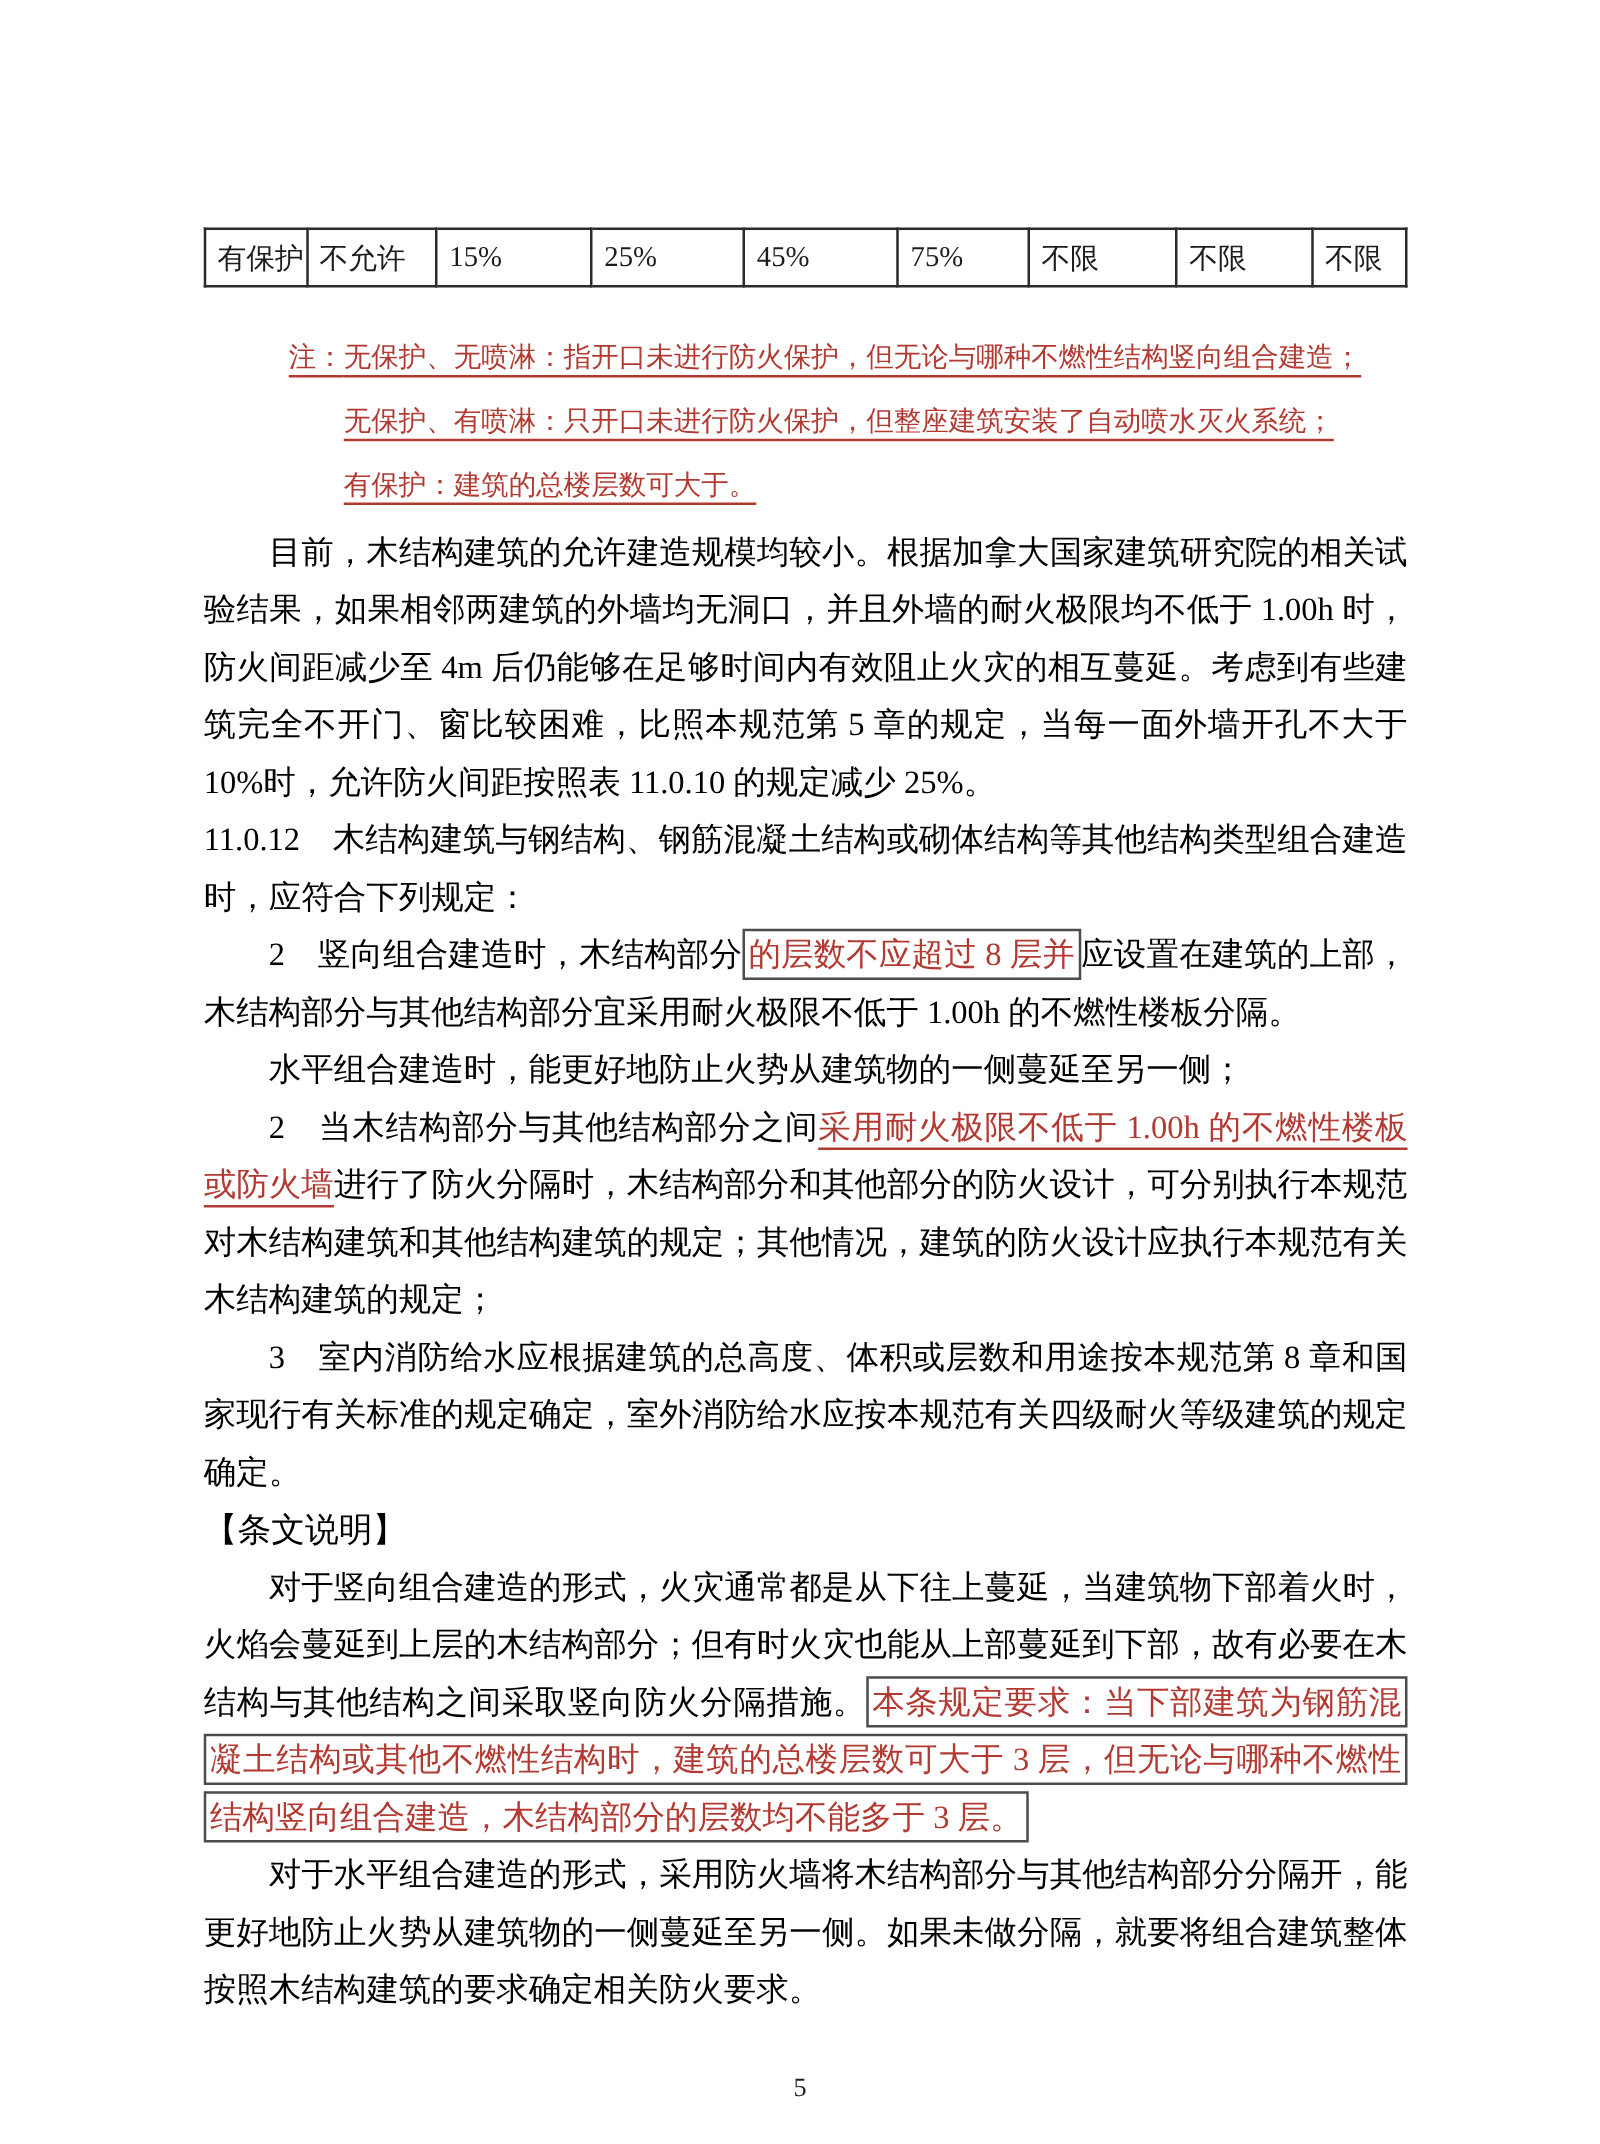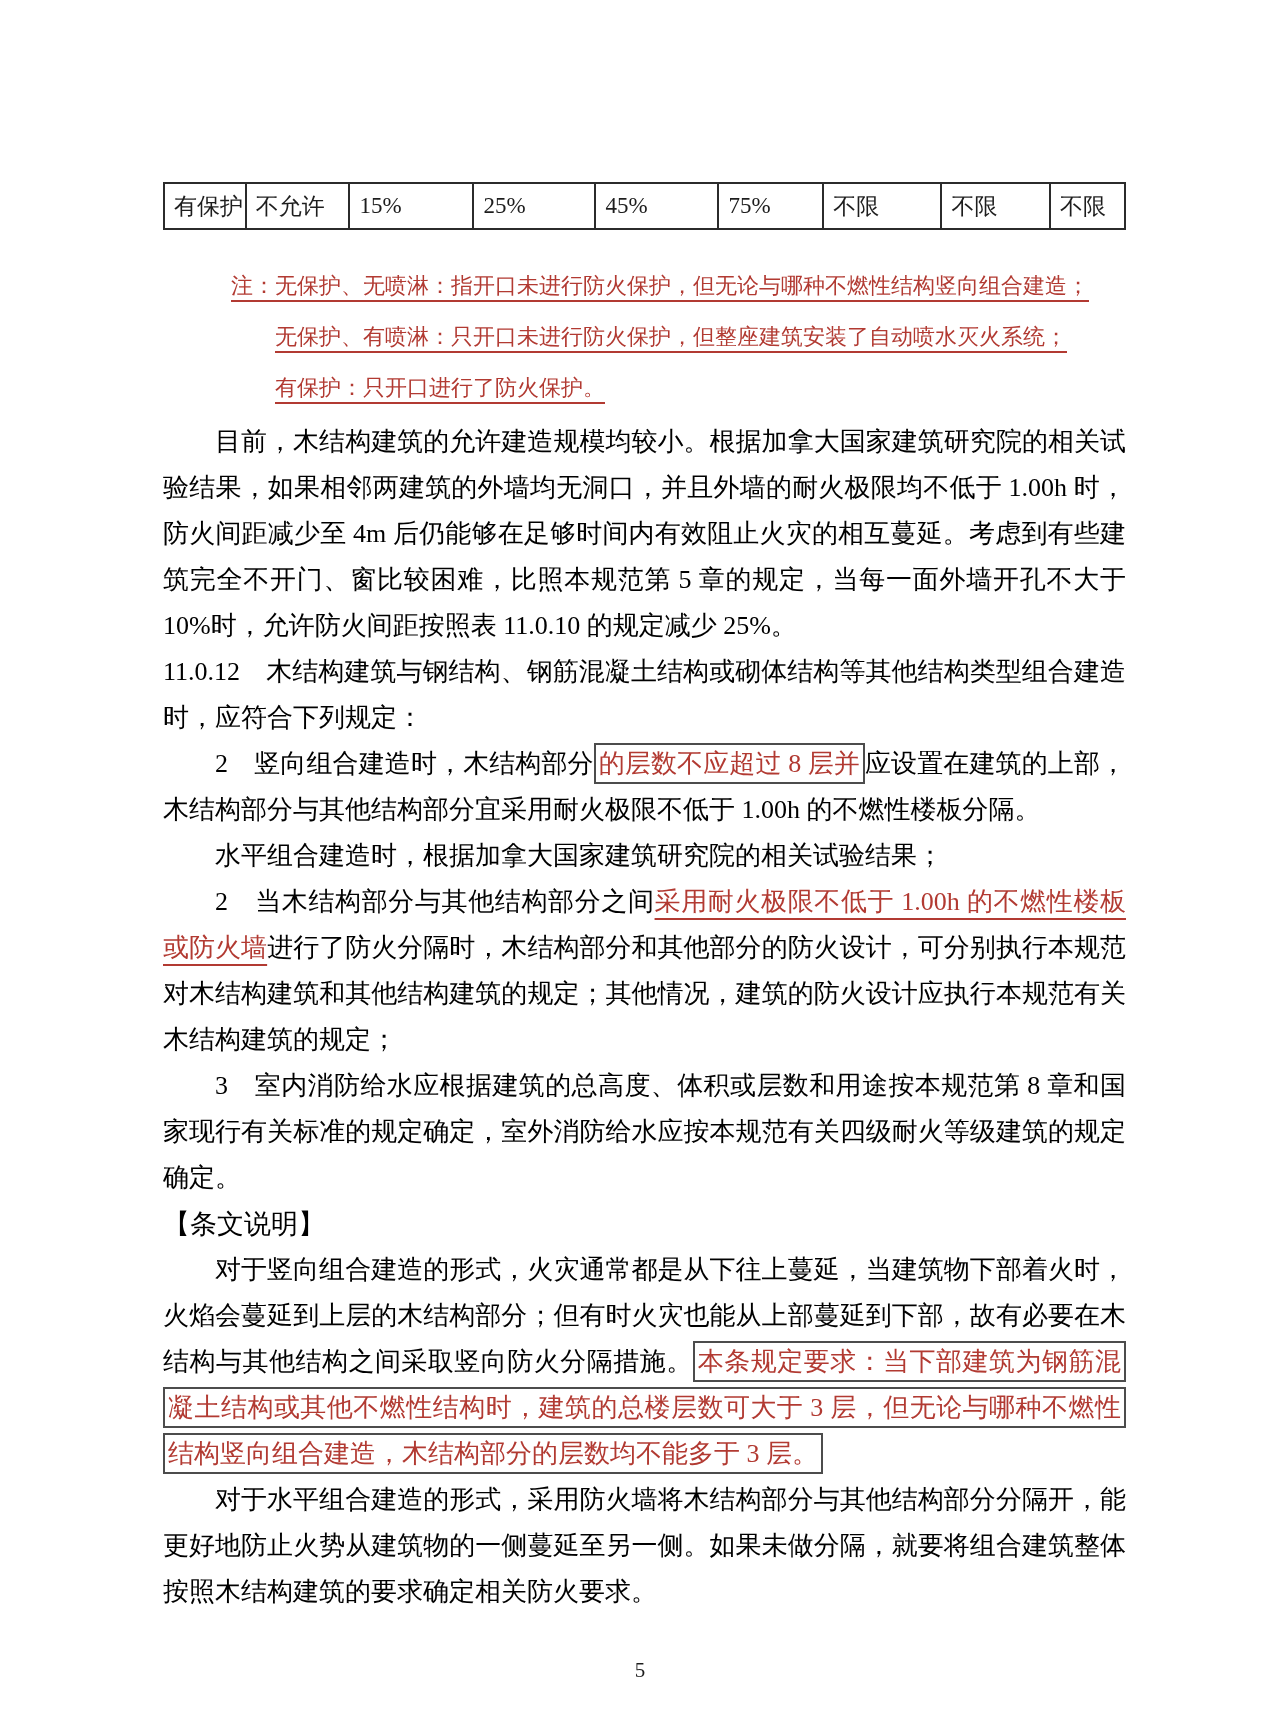--- a/index.html
+++ b/index.html
@@ -124,29 +124,29 @@
     <div class="note-row">
       <span class="note-prefix">注：</span>
       <span class="note-text">无保护、无喷淋：指开口未进行防火保护，但无论与哪种不燃性结构竖向组合建造；</span>
     </div>
     <div class="note-row">
       <span class="note-prefix"></span>
       <span class="note-text">无保护、有喷淋：只开口未进行防火保护，但整座建筑安装了自动喷水灭火系统；</span>
     </div>
     <div class="note-row">
       <span class="note-prefix"></span>
-      <span class="note-text">有保护：只开口进行了防火保护。</span>
+      <span class="note-text">有保护：建筑的总楼层数可大于。</span>
     </div>
   </div>
 
   <div class="body-block">
       <div class="para indent"><span class="s-n">目前，木结构建筑的允许建造规模均较小。根据加拿大国家建筑研究院的相关试验结果，如果相邻两建筑的外墙均无洞口，并且外墙的耐火极限均不低于 1.00h 时，防火间距减少至 4m 后仍能够在足够时间内有效阻止火灾的相互蔓延。考虑到有些建筑完全不开门、窗比较困难，比照本规范第 5 章的规定，当每一面外墙开孔不大于 10%时，允许防火间距按照表 11.0.10 的规定减少 25%。</span></div>
       <div class="para"><span class="s-n">11.0.12　木结构建筑与钢结构、钢筋混凝土结构或砌体结构等其他结构类型组合建造时，应符合下列规定：</span></div>
       <div class="para indent"><span class="s-n">2　竖向组合建造时，木结构部分</span><span class="s-redbox">的层数不应超过 8 层并</span><span class="s-n">应设置在建筑的上部，木结构部分与其他结构部分宜采用耐火极限不低于 1.00h 的不燃性楼板分隔。</span></div>
-      <div class="para indent"><span class="s-n">水平组合建造时，根据加拿大国家建筑研究院的相关试验结果；</span></div>
+      <div class="para indent"><span class="s-n">水平组合建造时，能更好地防止火势从建筑物的一侧蔓延至另一侧；</span></div>
       <div class="para indent"><span class="s-n">2　当木结构部分与其他结构部分之间</span><span class="s-redline">采用耐火极限不低于 1.00h 的不燃性楼板或防火墙</span><span class="s-n">进行了防火分隔时，木结构部分和其他部分的防火设计，可分别执行本规范对木结构建筑和其他结构建筑的规定；其他情况，建筑的防火设计应执行本规范有关木结构建筑的规定；</span></div>
       <div class="para indent"><span class="s-n">3　室内消防给水应根据建筑的总高度、体积或层数和用途按本规范第 8 章和国家现行有关标准的规定确定，室外消防给水应按本规范有关四级耐火等级建筑的规定确定。</span></div>
       <div class="para heading"><span class="s-n">【条文说明】</span></div>
       <div class="para indent"><span class="s-n">对于竖向组合建造的形式，火灾通常都是从下往上蔓延，当建筑物下部着火时，火焰会蔓延到上层的木结构部分；但有时火灾也能从上部蔓延到下部，故有必要在木结构与其他结构之间采取竖向防火分隔措施。</span><span class="s-redbox">本条规定要求：当下部建筑为钢筋混凝土结构或其他不燃性结构时，建筑的总楼层数可大于 3 层，但无论与哪种不燃性结构竖向组合建造，木结构部分的层数均不能多于 3 层。</span></div>
       <div class="para indent"><span class="s-n">对于水平组合建造的形式，采用防火墙将木结构部分与其他结构部分分隔开，能更好地防止火势从建筑物的一侧蔓延至另一侧。如果未做分隔，就要将组合建筑整体按照木结构建筑的要求确定相关防火要求。</span></div>
     </div>
 
 </div>
 
 <div class="page-number">5</div>

